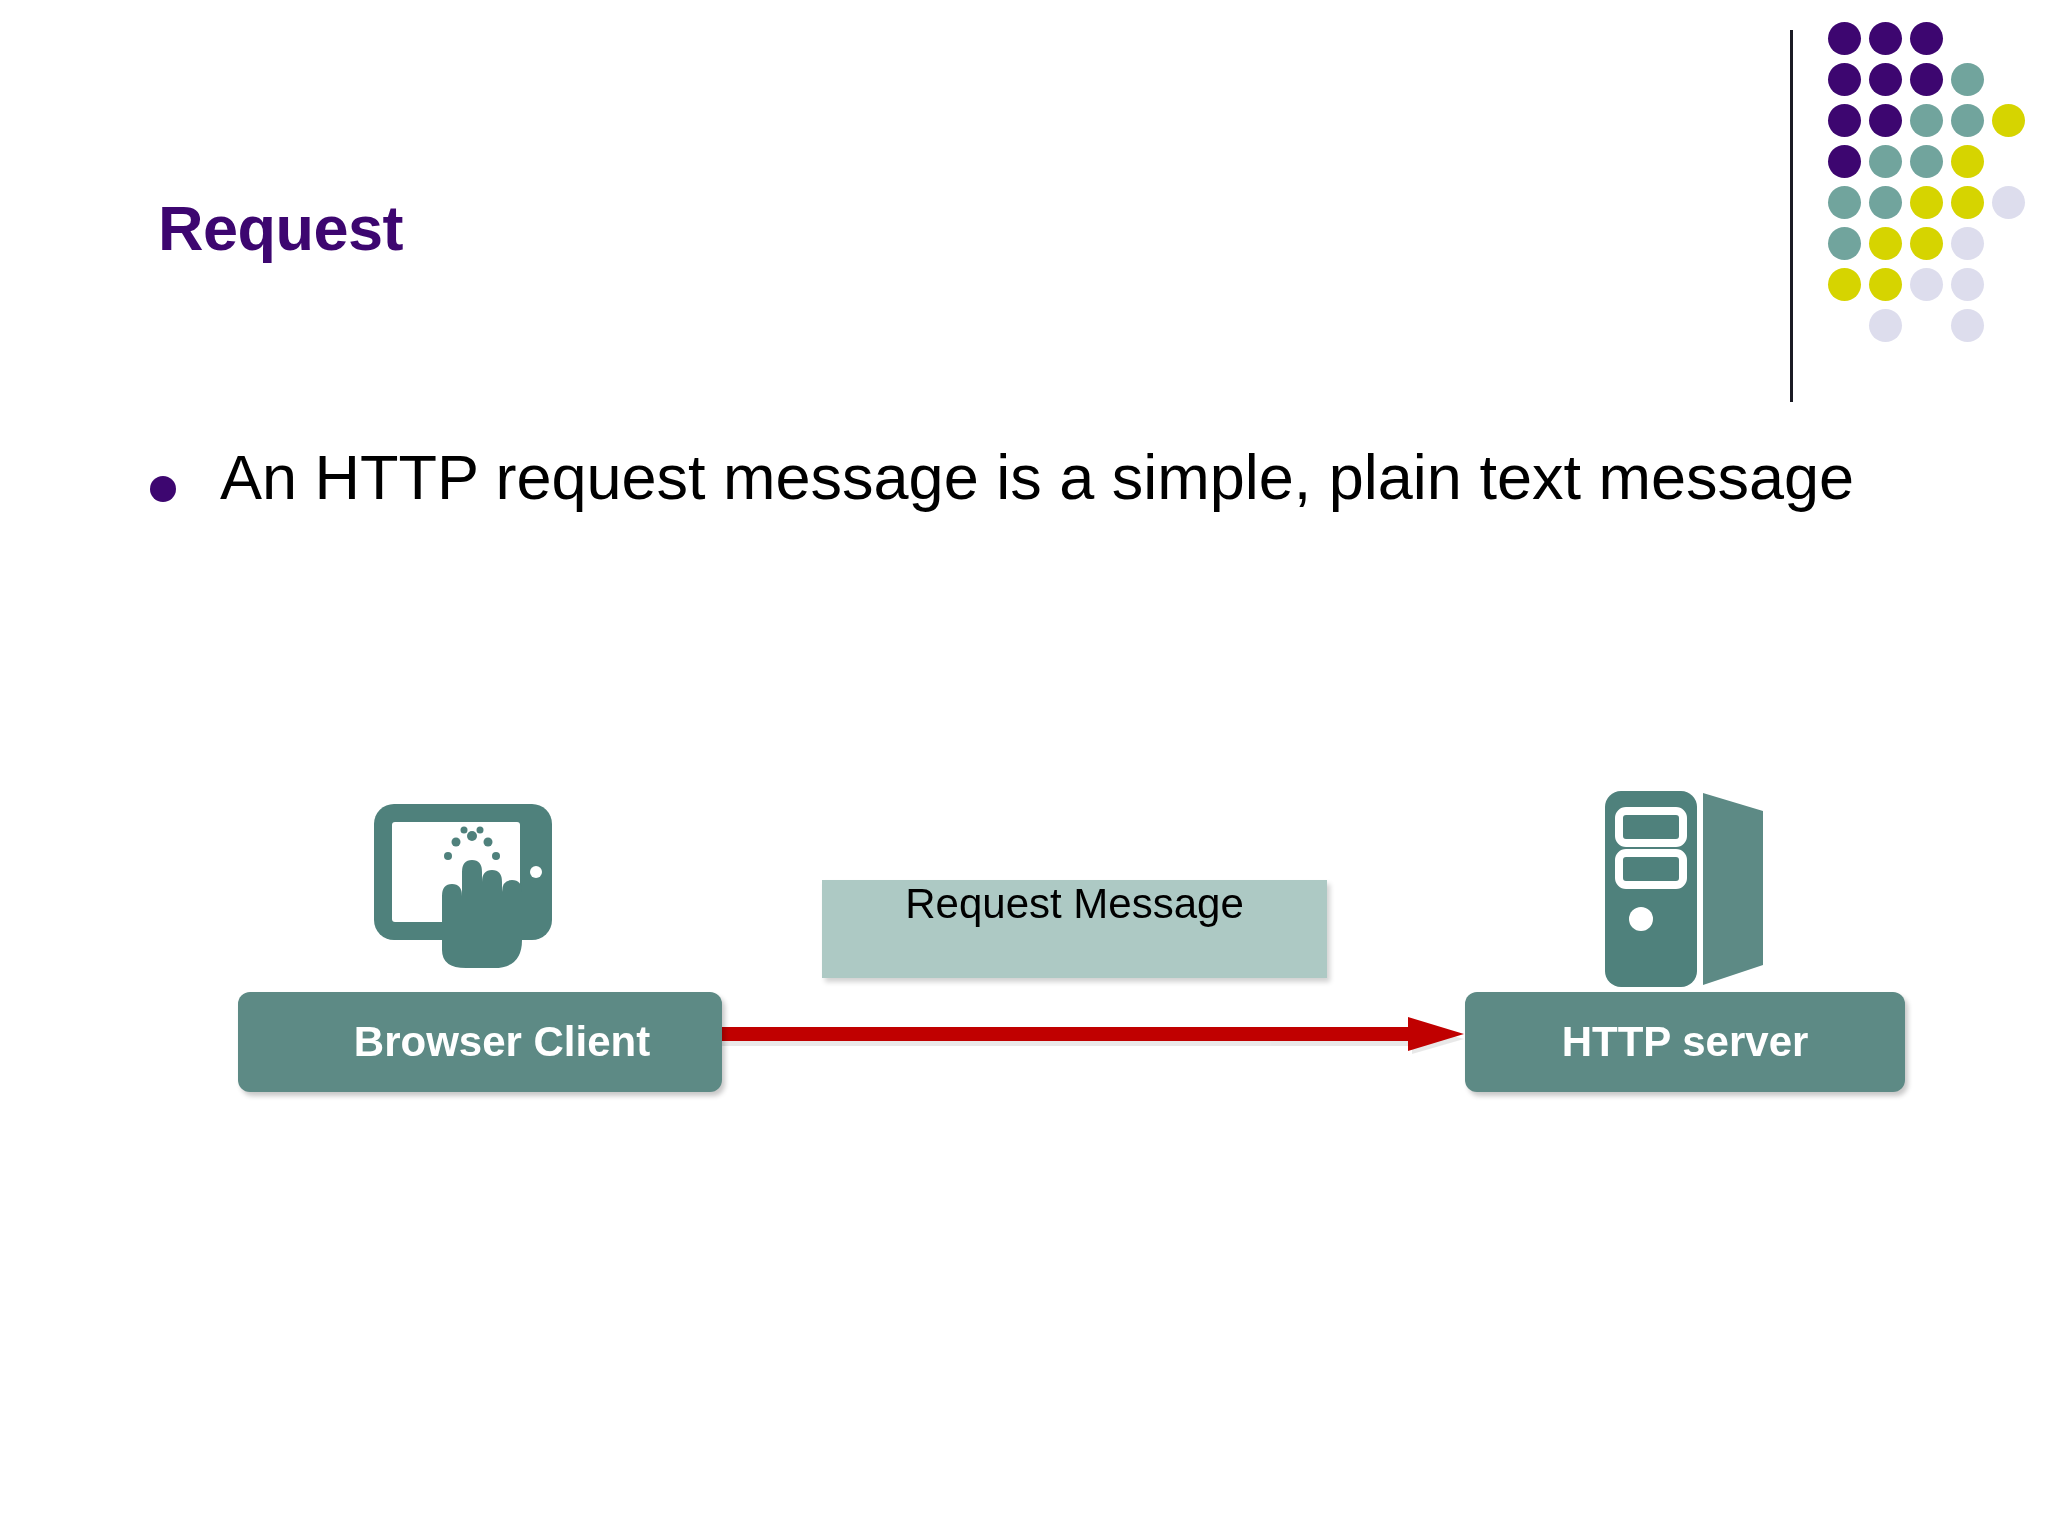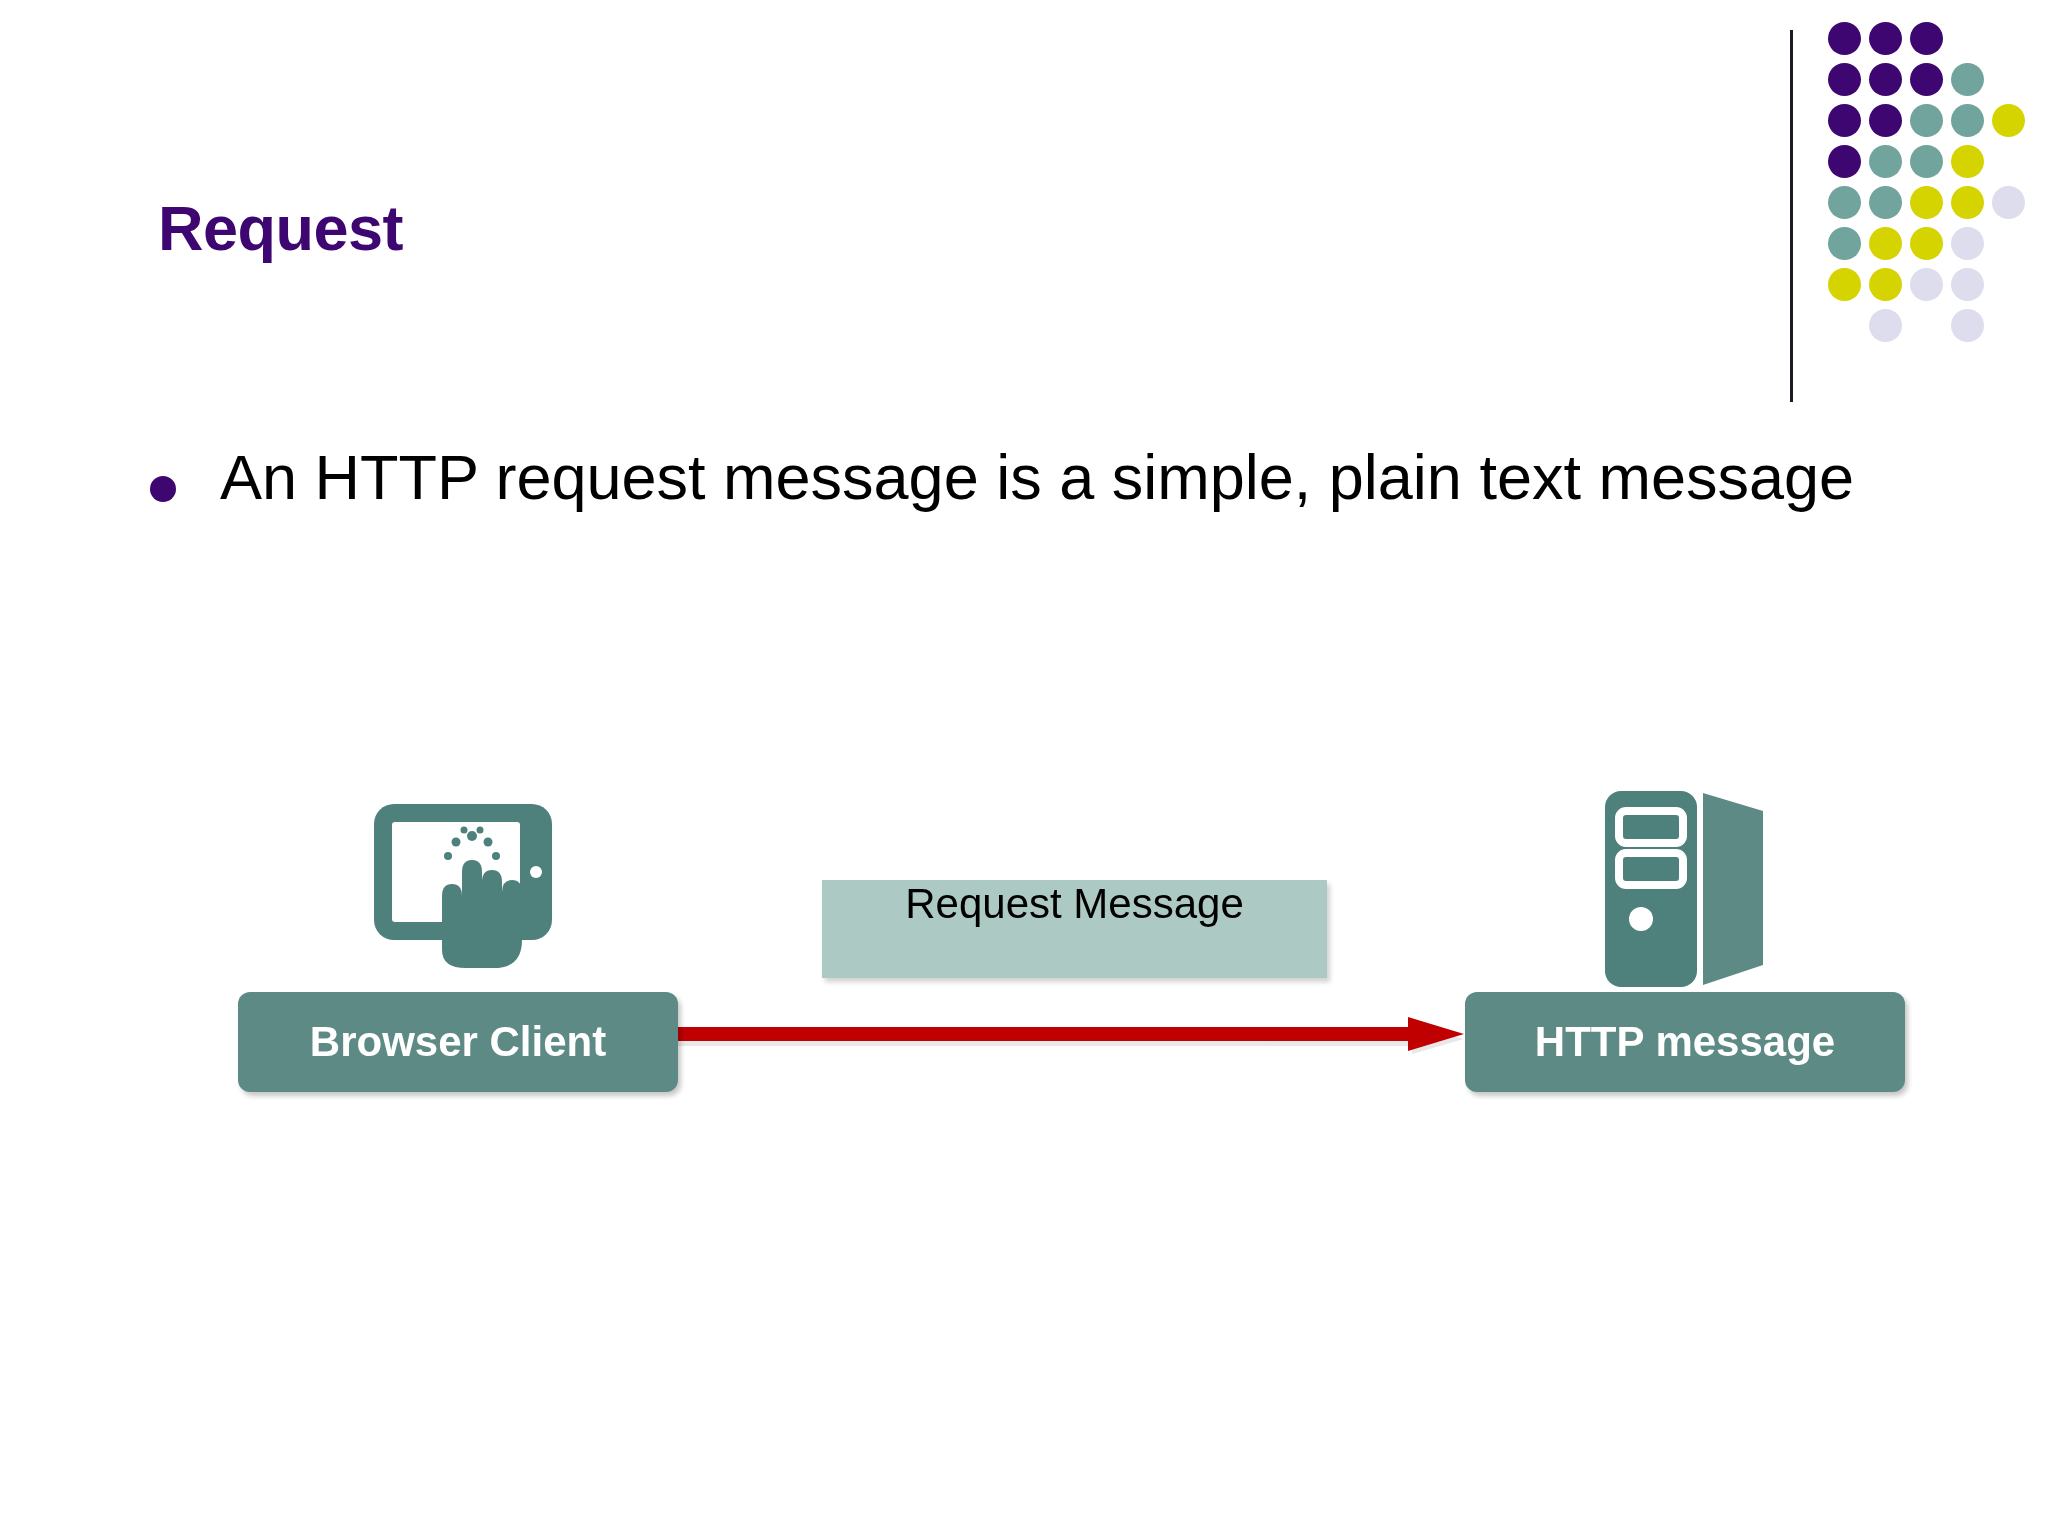--- a/index.html
+++ b/index.html
@@ -135,20 +135,21 @@
     color: #ffffff;
     font-size: 42px;
     font-weight: bold;
     box-shadow: 3px 4px 5px rgba(0,0,0,0.22);
   }
   #client-box {
     left: 38px;
     top: 232px;
     width: 440px;
     height: 100px;
+    padding-left: 44px;
   }
   #server-box {
     left: 1265px;
     top: 232px;
     width: 440px;
     height: 100px;
   }
 
   #msg-box {
     position: absolute;
@@ -279,18 +280,18 @@
 
     <div id="msg-box">
       <span>Request Message</span>
     </div>
 
     <div class="node-box" id="client-box">
       <span>Browser Client</span>
     </div>
 
     <div class="node-box" id="server-box">
-      <span>HTTP message</span>
+      <span>HTTP server</span>
     </div>
 
   </div>
 
 </div>
 
 </body></html>

